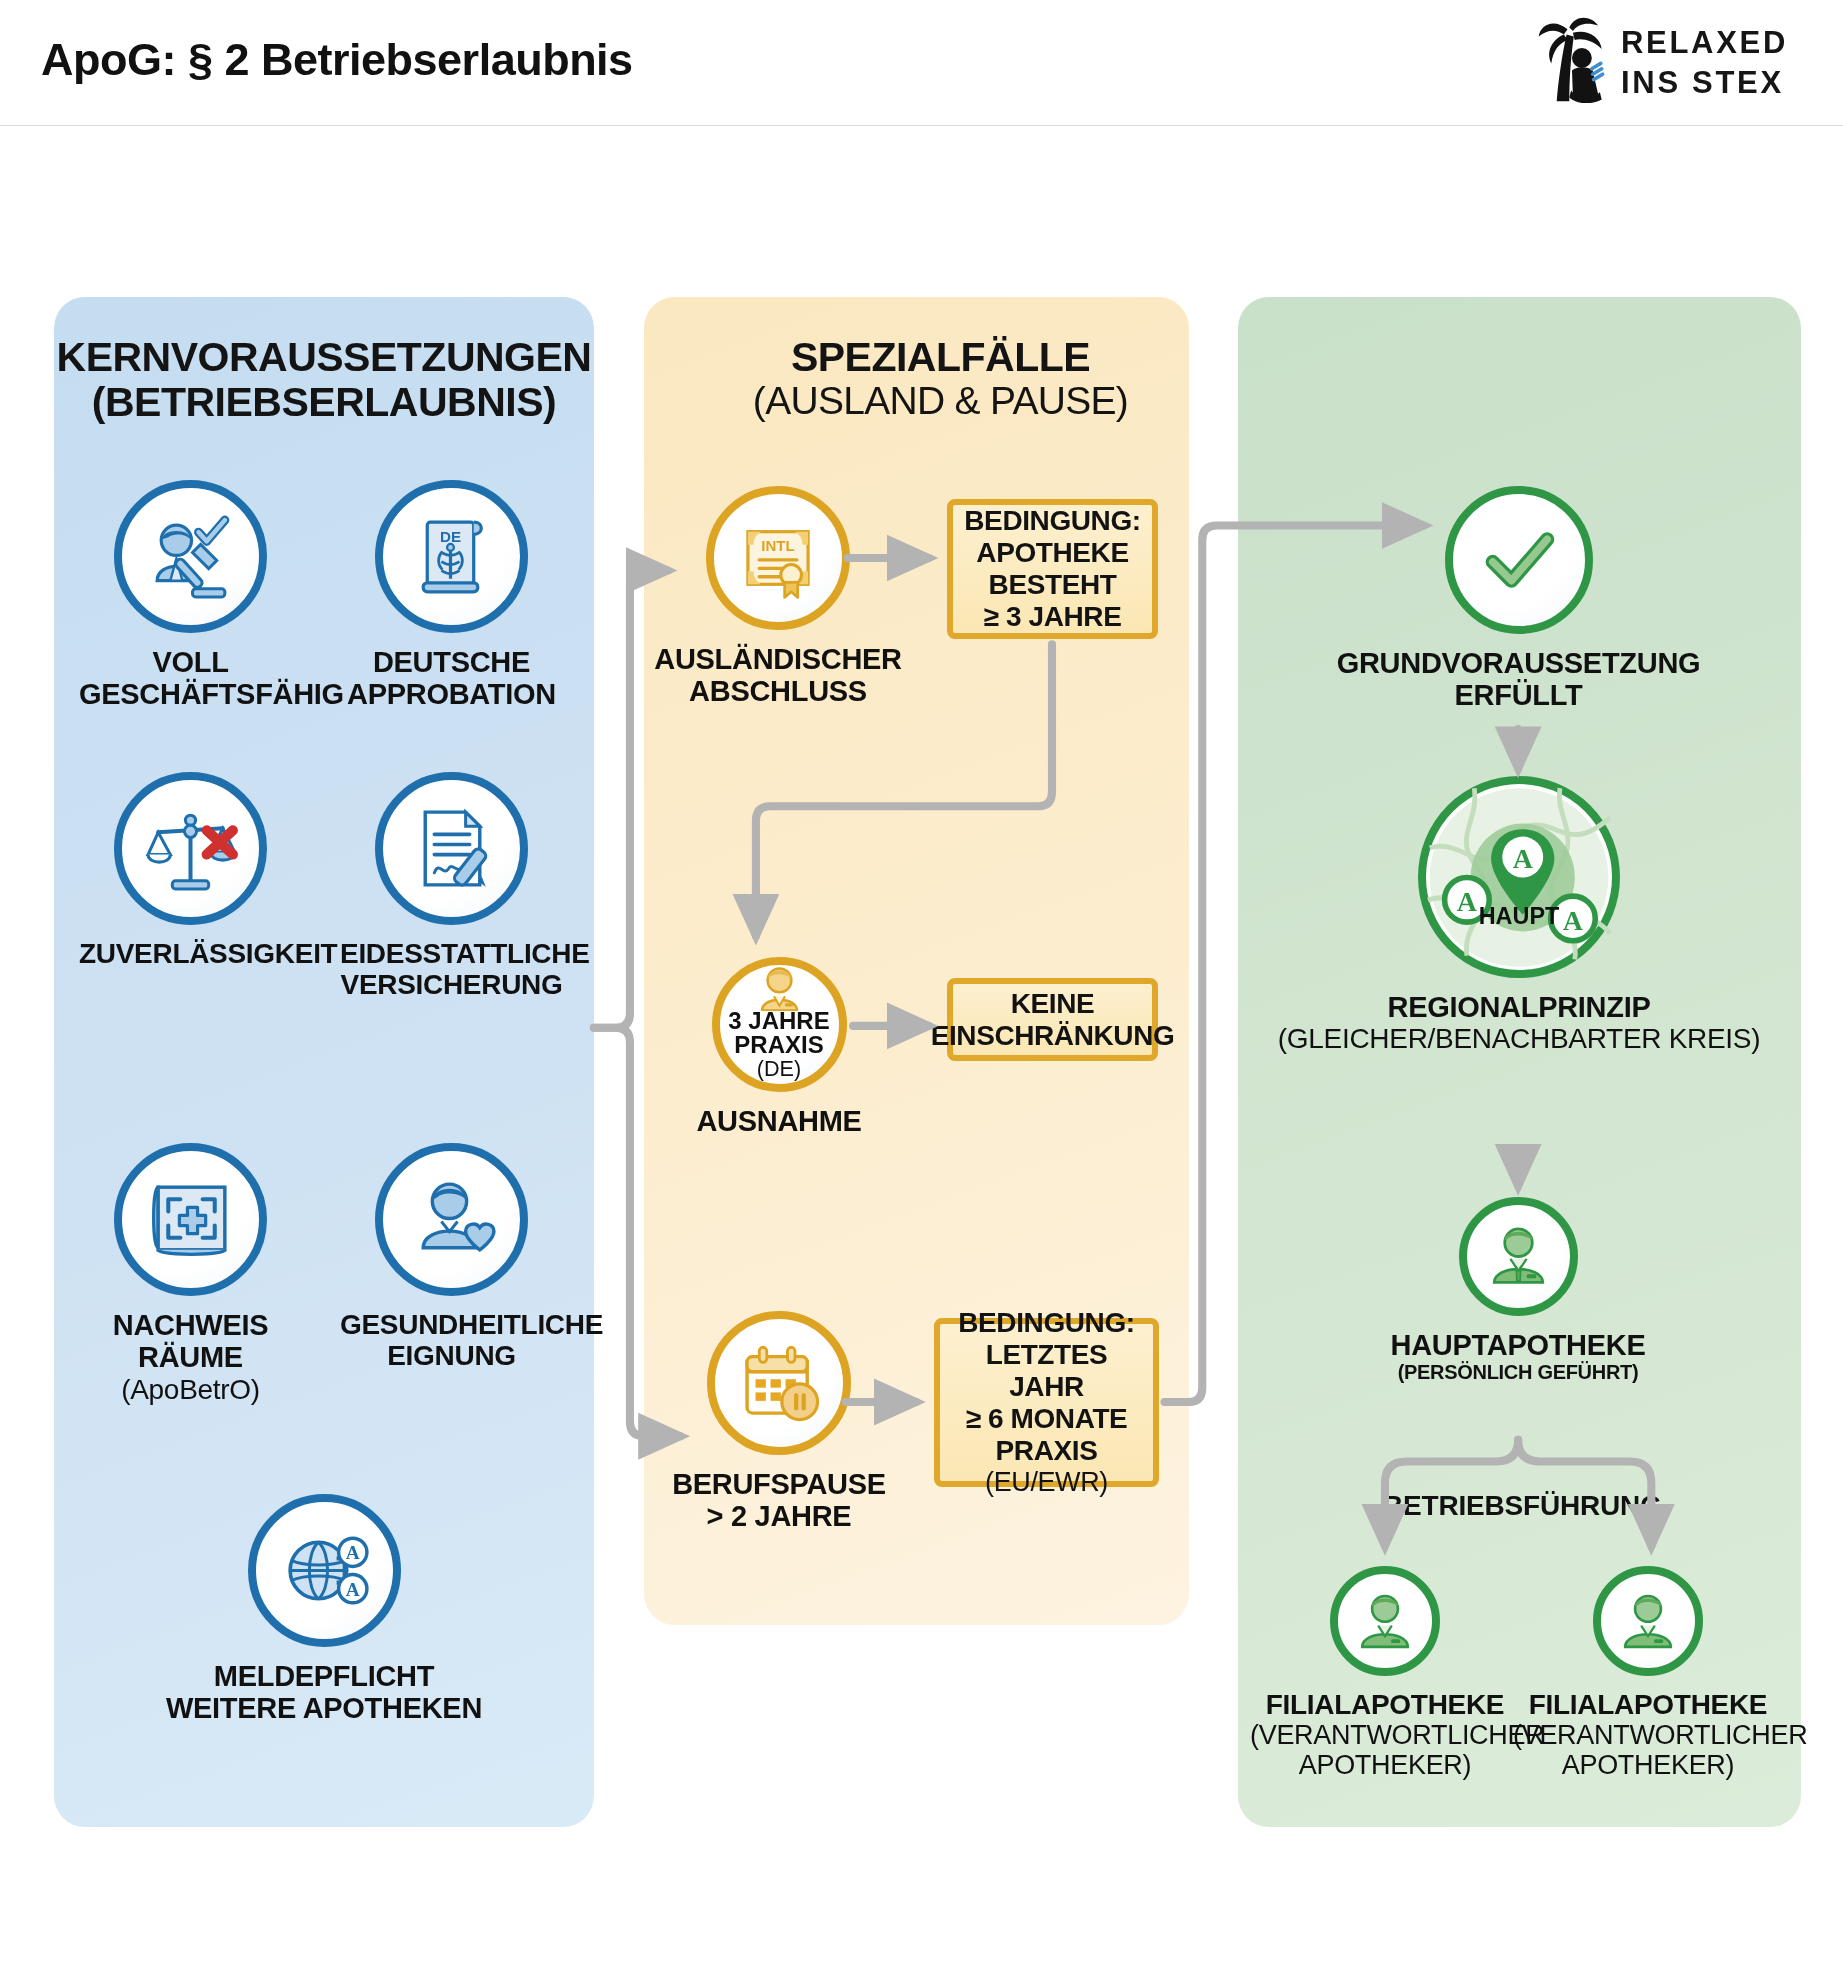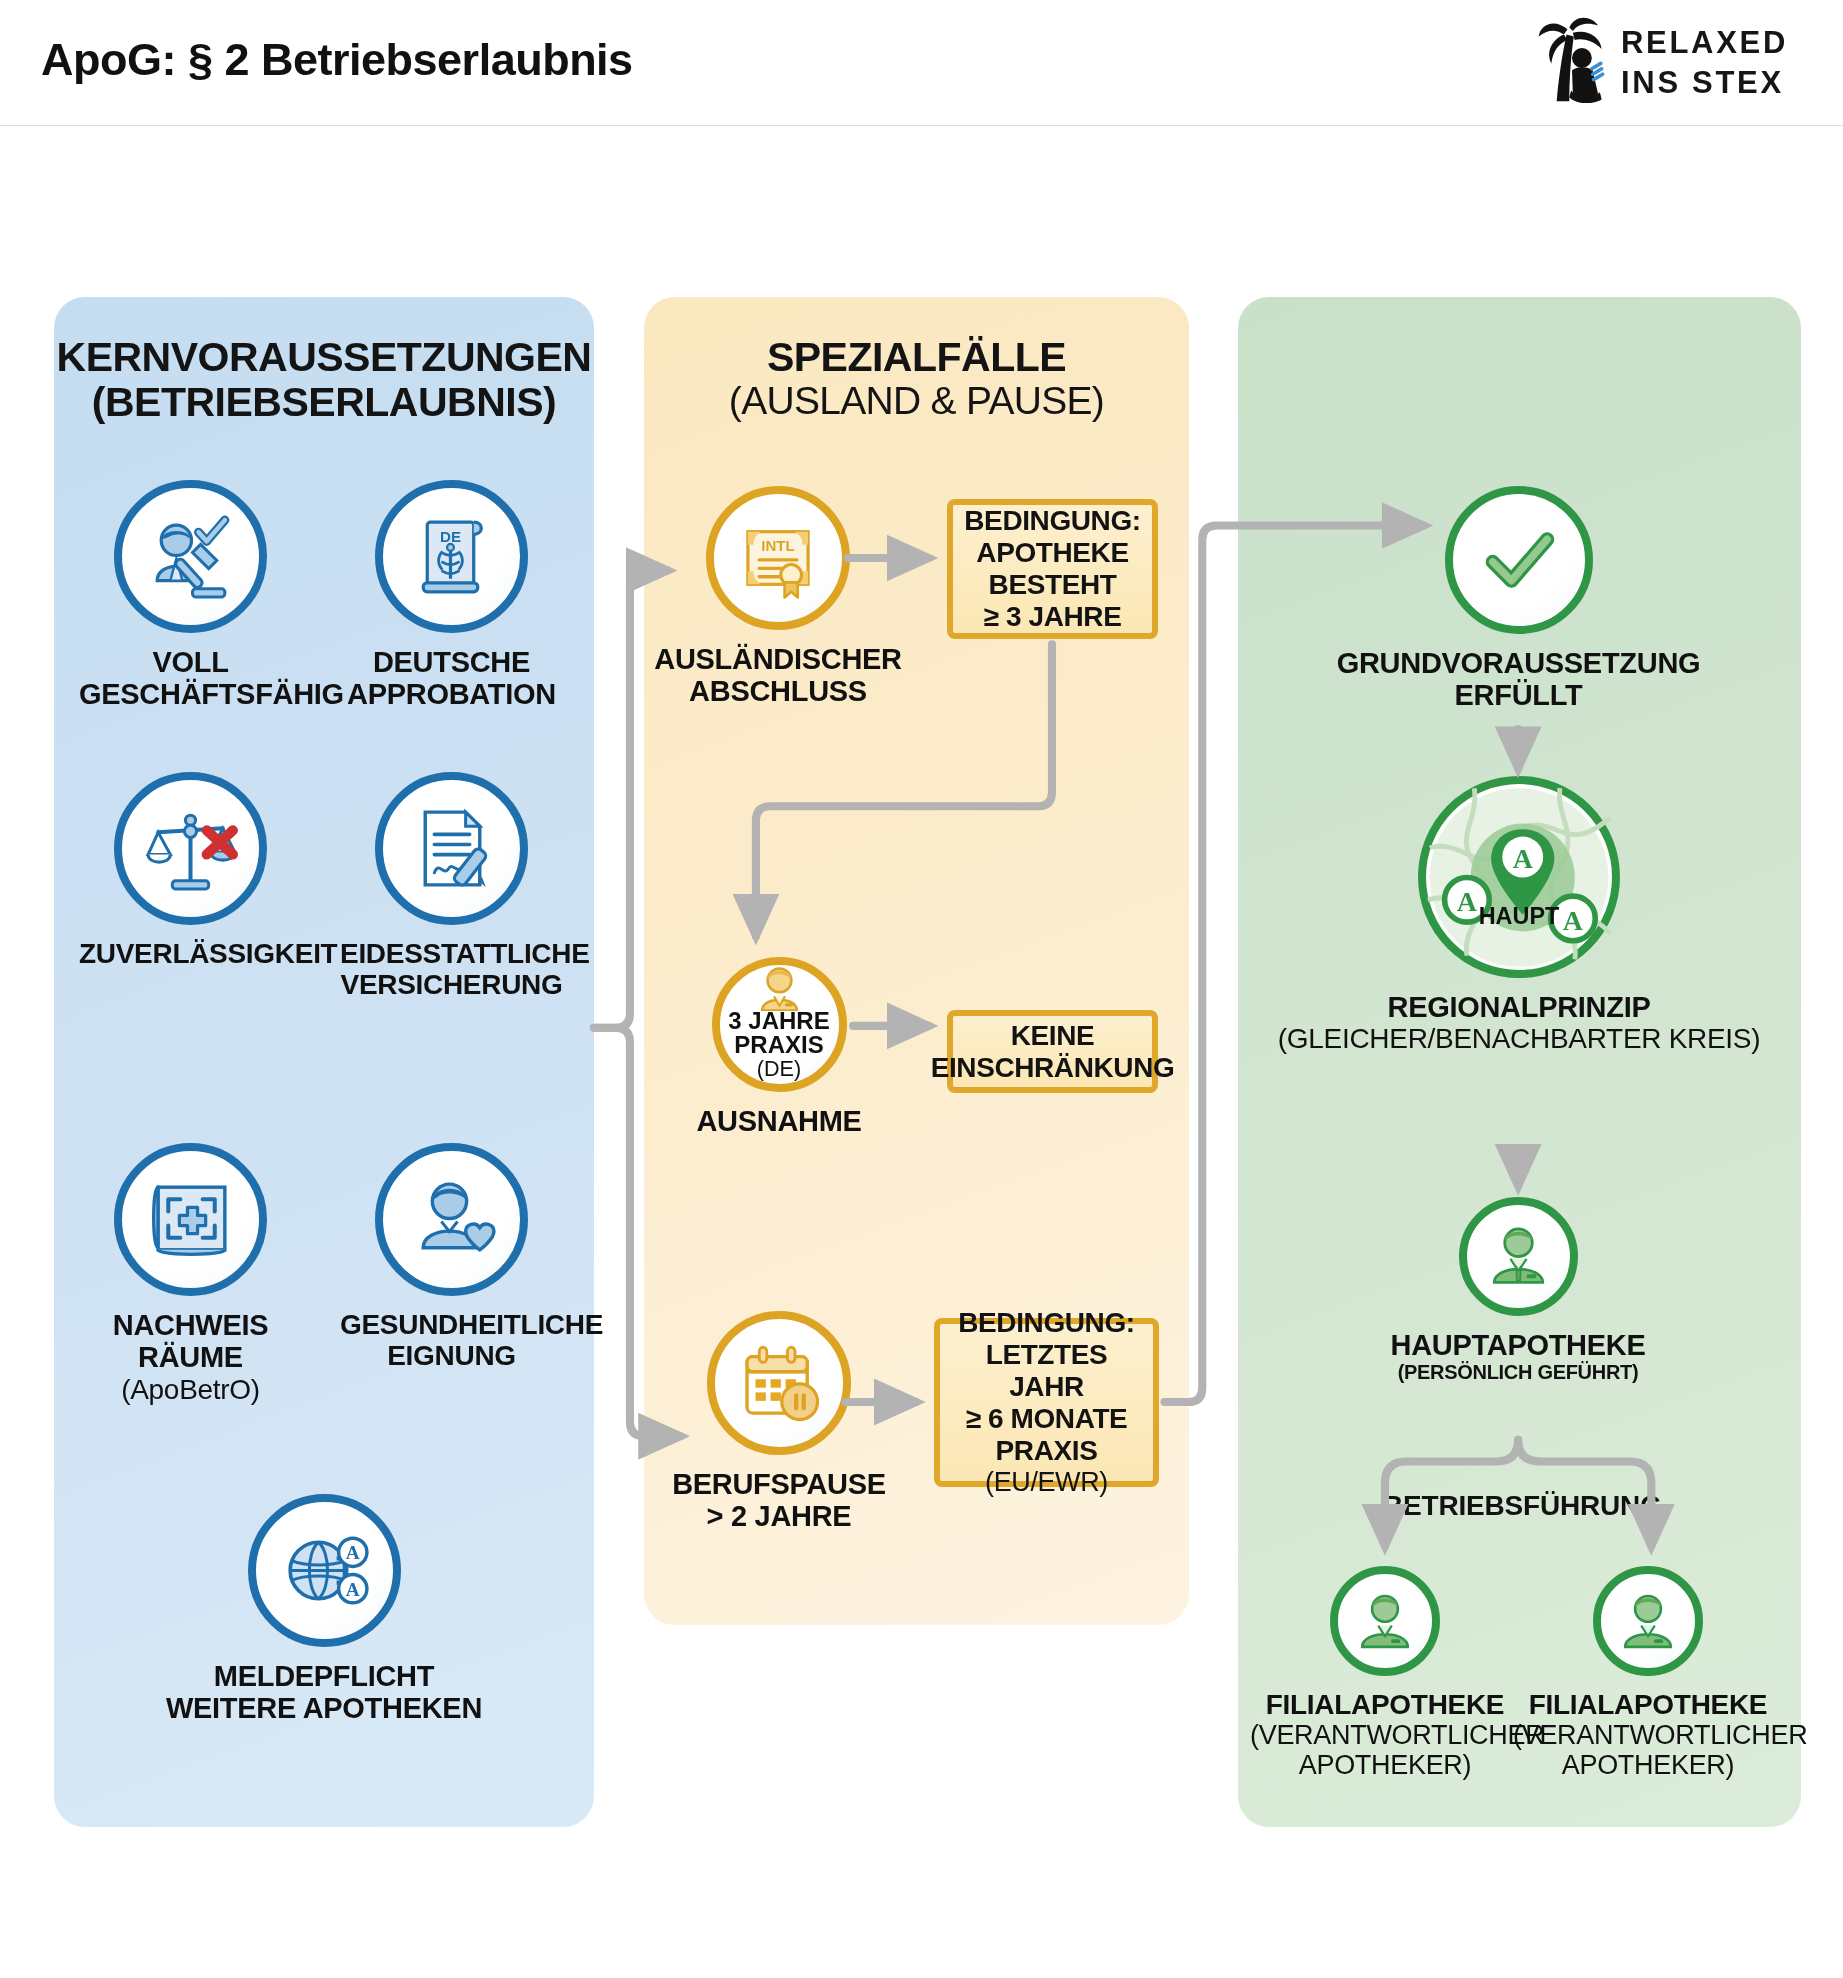--- a/index.html
+++ b/index.html
@@ -252,21 +252,21 @@
       </svg>
     </div>
     <div class="node-label" style="font-size:29px; width:342px; margin-left:-59px;">
       <span>MELDEPFLICHT</span><br>
       <span>WEITERE APOTHEKEN</span>
     </div>
   </div>
 
   <div class="panel panel-yellow"></div>
 
-  <div class="panel-title" style="left:644px; top:335px; width:545px;">
+  <div class="panel-title" style="left:668px; top:335px; width:545px;">
     <span class="t1">SPEZIALFÄLLE</span>
     <span class="t2">(AUSLAND &amp; PAUSE)</span>
   </div>
 
   <div class="node" style="left:679px; top:486px; width:198px;">
     <div class="circle c-gold" style="width:144px;height:144px;">
       <svg viewBox="0 0 100 100" width="94" height="94">
         <rect x="18" y="22" width="64" height="56" fill="#fdf4df" stroke="#dda322" stroke-width="3.4"></rect>
         <path d="M18 22 H32 C26 26 24 30 24 36 L18 36 Z" fill="#f5cf73"></path>
         <path d="M82 22 H68 C74 26 76 30 76 36 L82 36 Z" fill="#f5cf73"></path>
@@ -301,21 +301,21 @@
         <span>3 JAHRE</span><br>
         <span>PRAXIS</span>
         <span style="display:block; font-weight:normal; font-size:21.6px;">(DE)</span>
       </div>
     </div>
     <div class="node-label" style="font-size:29px; width:270px; margin-left:-63px;">
       <span>AUSNAHME</span>
     </div>
   </div>
 
-  <div class="cond" style="left:947px; top:1010px; width:211px; height:83px;">
+  <div class="cond" style="left:947px; top:978px; width:211px; height:83px;">
     <span>KEINE<br>EINSCHRÄNKUNG</span>
   </div>
 
   <div class="node" style="left:689px; top:1311px; width:180px;">
     <div class="circle c-gold" style="width:144px;height:144px;">
       <svg viewBox="0 0 100 100" width="94" height="94">
         <rect x="16" y="22" width="64" height="60" rx="6" fill="#ffffff" stroke="#dda322" stroke-width="3.6"></rect>
         <path d="M16 38 H80" stroke="#dda322" stroke-width="3.6"></path>
         <rect x="16" y="22" width="64" height="16" rx="6" fill="#f7e0a8" stroke="#dda322" stroke-width="3.4"></rect>
         <rect x="29" y="12" width="8" height="16" rx="4" fill="#f7e0a8" stroke="#dda322" stroke-width="3"></rect>

